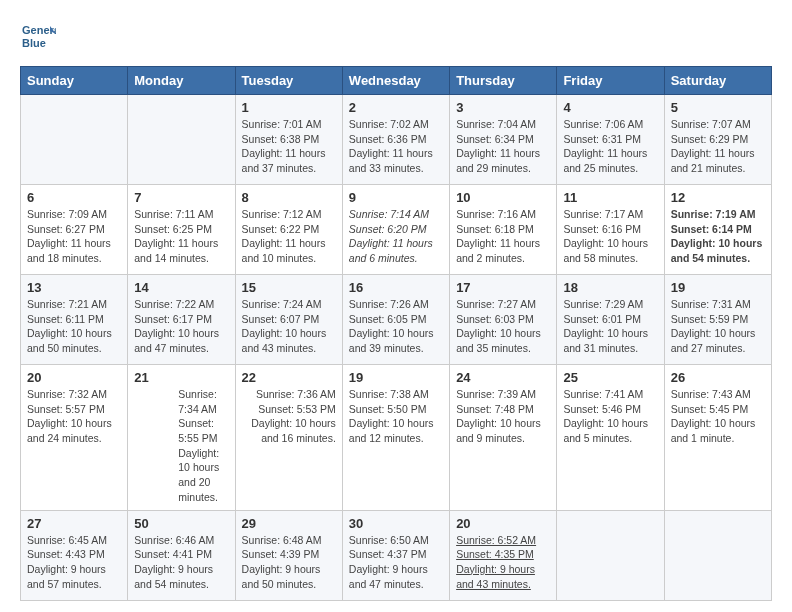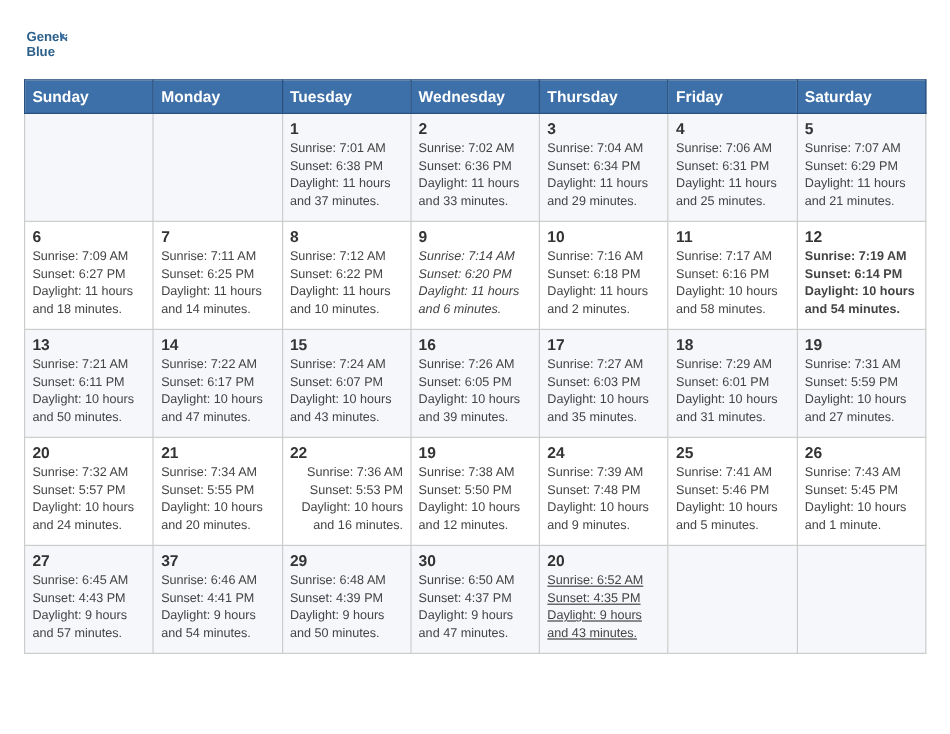--- a/index.html
+++ b/index.html
@@ -233,21 +233,21 @@
       </tr>
       <tr>
         <td>
           <span class="day-num">20</span>
           <div class="cell-info" style="white-space: pre-line;">Sunrise: 7:32 AM
 Sunset: 5:57 PM
 Daylight: 10 hours and 24 minutes.</div>
         </td>
         <td>
           <span class="day-num">21</span>
-          <div class="cell-info" style="white-space: pre-line;">Sunrise: 7:34 AM
+          <div class="cell-info" style="white-space: pre-line; margin-left: 44px;">Sunrise: 7:34 AM
 Sunset: 5:55 PM
 Daylight: 10 hours and 20 minutes.</div>
         </td>
         <td>
           <span class="day-num">22</span>
           <div class="cell-info" style="white-space: pre-line; text-align: right;">Sunrise: 7:36 AM
 Sunset: 5:53 PM
 Daylight: 10 hours and 16 minutes.</div>
         </td>
         <td>
@@ -276,21 +276,21 @@
         </td>
       </tr>
       <tr>
         <td>
           <span class="day-num">27</span>
           <div class="cell-info" style="white-space: pre-line;">Sunrise: 6:45 AM
 Sunset: 4:43 PM
 Daylight: 9 hours and 57 minutes.</div>
         </td>
         <td>
-          <span class="day-num">37</span>
+          <span class="day-num">50</span>
           <div class="cell-info" style="white-space: pre-line;">Sunrise: 6:46 AM
 Sunset: 4:41 PM
 Daylight: 9 hours and 54 minutes.</div>
         </td>
         <td>
           <span class="day-num">29</span>
           <div class="cell-info" style="white-space: pre-line;">Sunrise: 6:48 AM
 Sunset: 4:39 PM
 Daylight: 9 hours and 50 minutes.</div>
         </td>

